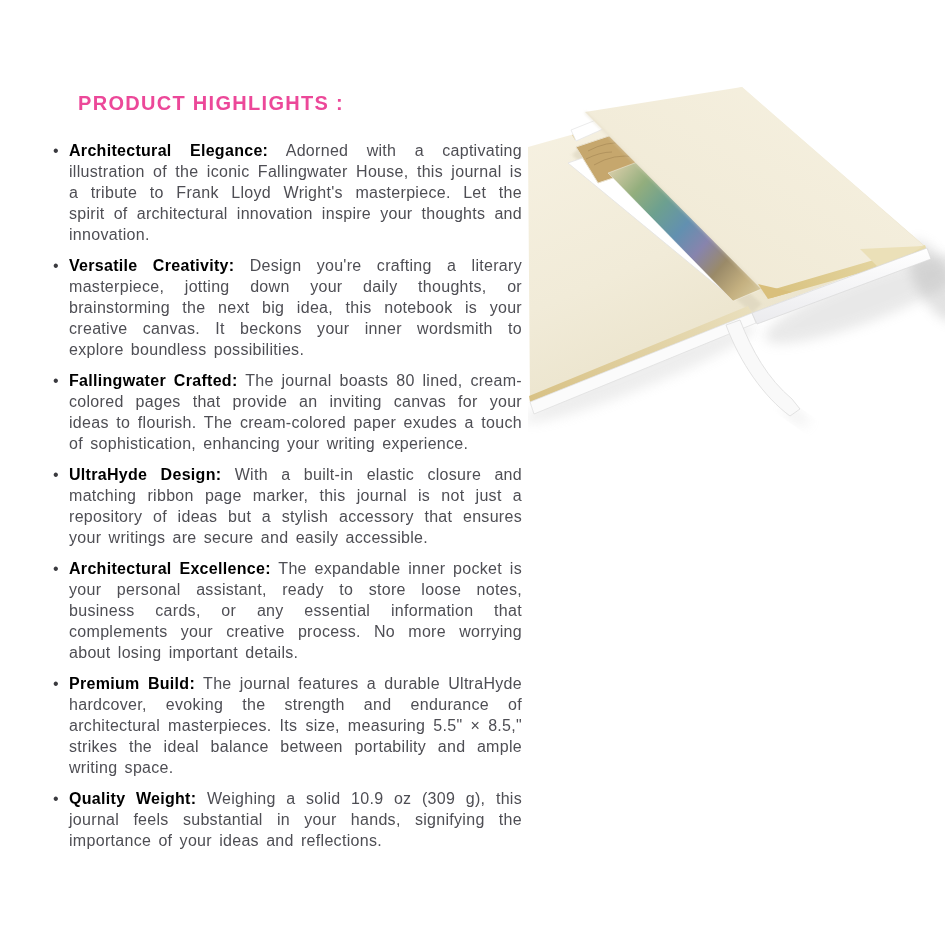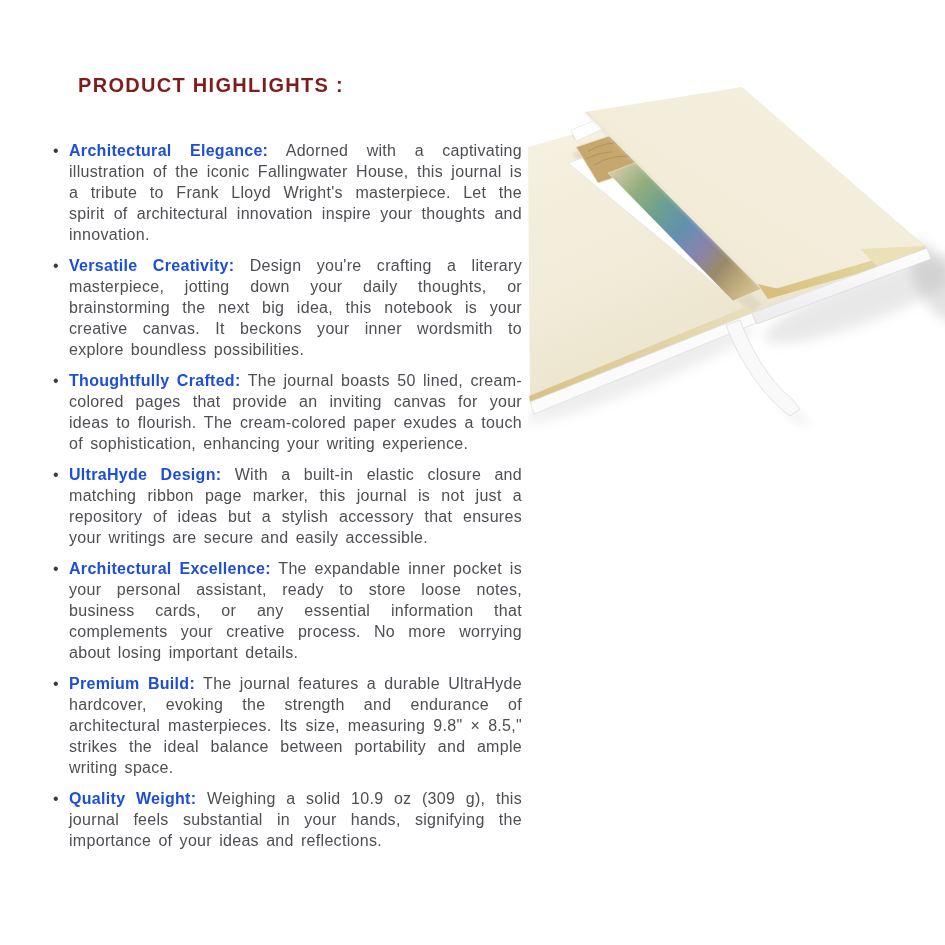--- a/index.html
+++ b/index.html
@@ -3,65 +3,65 @@
 <meta charset="utf-8">
 <style>
   html,body { margin:0; padding:0; }
   body {
     width:945px; height:945px;
     background:#ffffff;
     font-family:"Liberation Sans", sans-serif;
     position:relative; overflow:hidden;
   }
   .page-title {
-    position:absolute; left:78px; top:74px; margin:0;
+    position:absolute; left:78px; top:92px; margin:0;
     font-size:20px; font-weight:600; letter-spacing:1.3px;
-    color:#7f1d1d;
+    color:#ec4899;
   }
   .hl-list {
     position:absolute; left:52px; top:140px; width:470px;
     margin:0; padding:0; list-style:none;
   }
   .hl-item {
     position:relative; padding-left:17px; margin-bottom:10px;
     font-size:16px; line-height:21px; color:#4e4e54;
     letter-spacing:0.3px; word-spacing:2.5px;
     text-align:justify;
   }
   .bullet { position:absolute; left:1px; top:0; color:#3a3a3f; }
-  .hl-title { font-weight:700; color:#1d4ed8; }
+  .hl-title { font-weight:700; color:#000000; }
   .photo {
     position:absolute; left:528px; top:85px; width:417px; height:415px;
   }
 </style>
 </head>
 <body>
 
 <div>
 
   <h1 class="page-title">PRODUCT HIGHLIGHTS :</h1>
 
   <ul class="hl-list">
     <li class="hl-item">
       <span class="bullet">•</span><span class="hl-title">Architectural Elegance:</span> <span>Adorned with a captivating illustration of the iconic Fallingwater House, this journal is a tribute to Frank Lloyd Wright's masterpiece. Let the spirit of architectural innovation inspire your thoughts and innovation.</span>
     </li>
     <li class="hl-item">
       <span class="bullet">•</span><span class="hl-title">Versatile Creativity:</span> <span>Design you're crafting a literary masterpiece, jotting down your daily thoughts, or brainstorming the next big idea, this notebook is your creative canvas. It beckons your inner wordsmith to explore boundless possibilities.</span>
     </li>
     <li class="hl-item">
-      <span class="bullet">•</span><span class="hl-title">Thoughtfully Crafted:</span> <span>The journal boasts 50 lined, cream-colored pages that provide an inviting canvas for your ideas to flourish. The cream-colored paper exudes a touch of sophistication, enhancing your writing experience.</span>
+      <span class="bullet">•</span><span class="hl-title">Fallingwater Crafted:</span> <span>The journal boasts 80 lined, cream-colored pages that provide an inviting canvas for your ideas to flourish. The cream-colored paper exudes a touch of sophistication, enhancing your writing experience.</span>
     </li>
     <li class="hl-item">
       <span class="bullet">•</span><span class="hl-title">UltraHyde Design:</span> <span>With a built-in elastic closure and matching ribbon page marker, this journal is not just a repository of ideas but a stylish accessory that ensures your writings are secure and easily accessible.</span>
     </li>
     <li class="hl-item">
       <span class="bullet">•</span><span class="hl-title">Architectural Excellence:</span> <span>The expandable inner pocket is your personal assistant, ready to store loose notes, business cards, or any essential information that complements your creative process. No more worrying about losing important details.</span>
     </li>
     <li class="hl-item">
-      <span class="bullet">•</span><span class="hl-title">Premium Build:</span> <span>The journal features a durable UltraHyde hardcover, evoking the strength and endurance of architectural masterpieces. Its size, measuring 9.8" × 8.5," strikes the ideal balance between portability and ample writing space.</span>
+      <span class="bullet">•</span><span class="hl-title">Premium Build:</span> <span>The journal features a durable UltraHyde hardcover, evoking the strength and endurance of architectural masterpieces. Its size, measuring 5.5" × 8.5," strikes the ideal balance between portability and ample writing space.</span>
     </li>
     <li class="hl-item">
       <span class="bullet">•</span><span class="hl-title">Quality Weight:</span> <span>Weighing a solid 10.9 oz (309 g), this journal feels substantial in your hands, signifying the importance of your ideas and reflections.</span>
     </li>
   </ul>
 
   <div class="photo">
     <svg width="417" height="415" viewBox="0 0 417 415" xmlns="http://www.w3.org/2000/svg">
       <defs>
         <filter id="soft" x="-40%" y="-40%" width="180%" height="180%">

